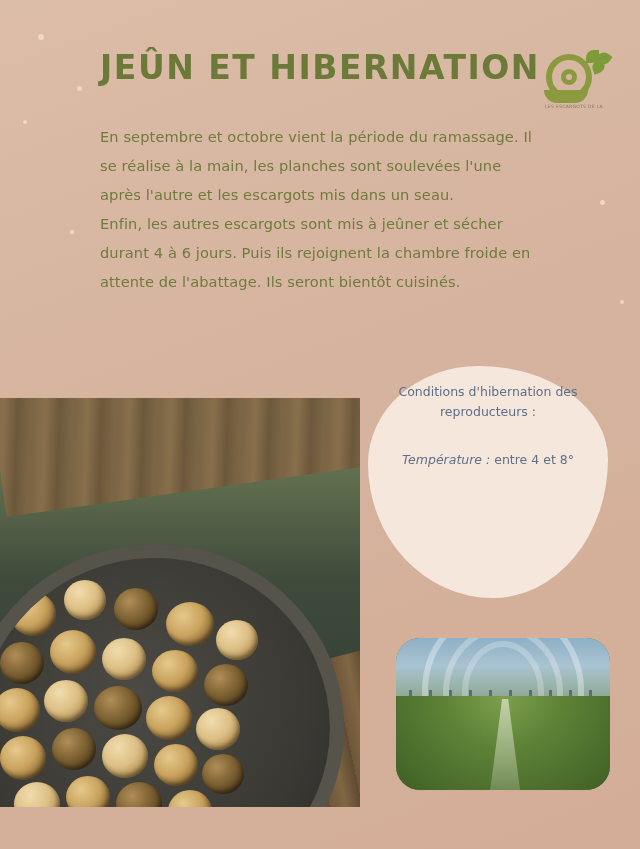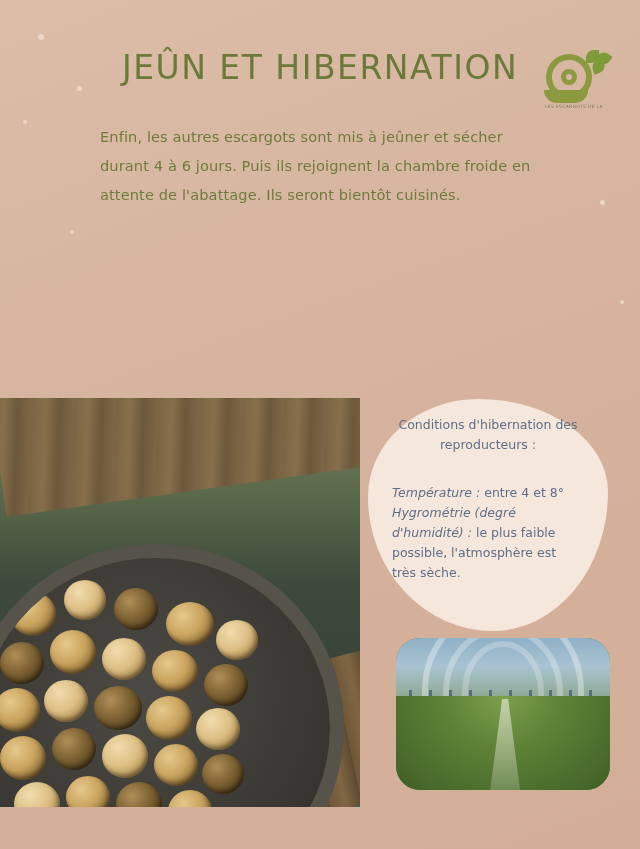--- a/index.html
+++ b/index.html
@@ -39,21 +39,21 @@
   
   .title {
     position: absolute;
     left: 0; top: 48px;
     width: 640px;
     text-align: center;
     color: #6b7a38;
     font-size: 33px;
     letter-spacing: 1.5px;
     font-family: "DejaVu Sans", sans-serif;
-    font-weight: 400;
+    font-weight: 700;
   }
 
   
   .logo {
     position: absolute;
     right: 24px; top: 46px;
     width: 74px; height: 74px;
   }
   .logo .shell {
     position: absolute;
@@ -222,21 +222,21 @@
   .tunnel-posts {
     position: absolute;
     left: 6%; top: 34%;
     width: 88%; height: 14%;
     background: repeating-linear-gradient(90deg, rgba(40,60,90,.55) 0 3px, transparent 3px 20px);
   }
 
   
   .info-blob {
     position: absolute;
-    left: 368px; top: 399px;
+    left: 368px; top: 366px;
     width: 240px; height: 232px;
   }
   .blob-shape {
     position: absolute;
     inset: 0;
     background: #f6e7dc;
     border-radius: 46% 54% 48% 52% / 42% 40% 60% 58%;
   }
   .blob-shape.two {
     left: 20px; top: 16px;
@@ -249,20 +249,21 @@
     width: 196px;
     text-align: center;
     color: #5f6f8a;
     font-size: 12.5px;
     line-height: 20px;
   }
   .info-body {
     position: absolute;
     left: 24px; top: 84px;
     width: 192px;
+    text-align: center;
     color: #5f6f8a;
     font-size: 12.5px;
     line-height: 20px;
   }
   .info-body .it { font-style: italic; }
 </style>
 </head>
 <body>
 
 <div class="page">
@@ -281,20 +282,21 @@
     <div class="body"></div>
     <div class="leaf">
       <i class="a"></i>
         <i class="b"></i>
         <i class="c"></i>
     </div>
     <div class="logotext">LES ESCARGOTS DE LA</div>
   </div>
 
   <div class="bodytext">
+    <p>En septembre et octobre vient la période du ramassage. Il se réalise à la main, les planches sont soulevées l'une après l'autre et les escargots mis dans un seau.</p>
     <p>Enfin, les autres escargots sont mis à jeûner et sécher durant 4 à 6 jours. Puis ils rejoignent la chambre froide en attente de l'abattage. Ils seront bientôt cuisinés.</p>
   </div>
 
   <div class="photo-bowl">
     <div class="bowl-bg"></div>
     <div class="bowl-wood"></div>
     <div class="bowl-teal"></div>
     <div class="bowl-plank"></div>
     <div class="bowl-pan">
       <div class="snail" style="left:30px;  top:34px;  width:46px; height:44px;"></div>
@@ -337,20 +339,16 @@
 
   <div class="info-blob">
     <div class="blob-shape"></div>
     <div class="blob-shape two"></div>
     <div class="info-head">Conditions d'hibernation des reproducteurs :</div>
     <div class="info-body">
       <div>
         <span class="it">Température :</span>
         <span>entre 4 et 8°</span>
       </div>
-      <div>
-        <span class="it">Hygrométrie (degré d'humidité) :</span>
-        <span>le plus faible possible, l'atmosphère est très sèche.</span>
-      </div>
     </div>
   </div>
 
 </div>
 
 </body></html>

